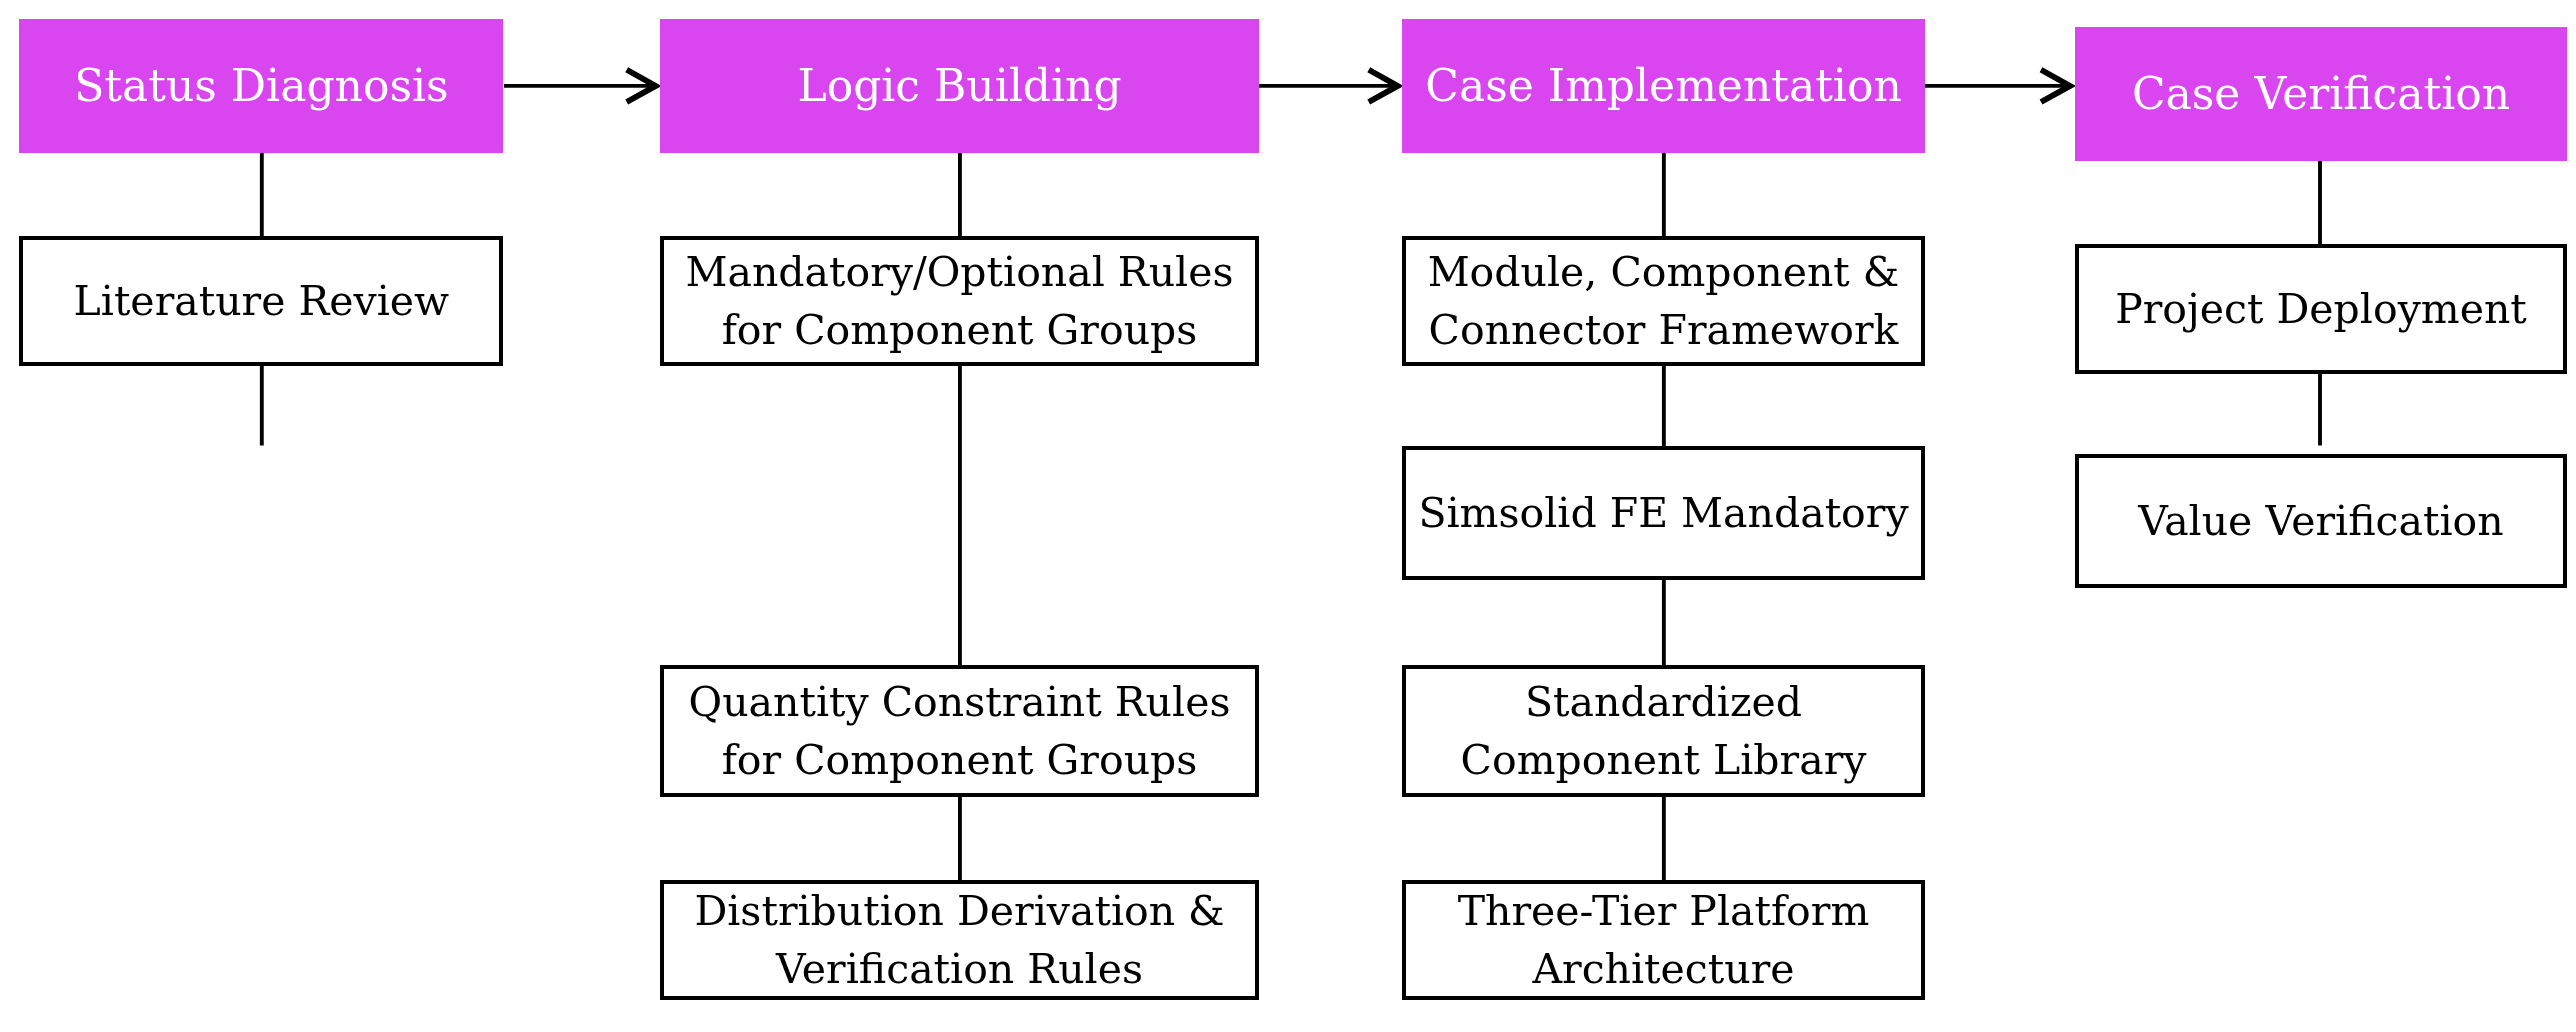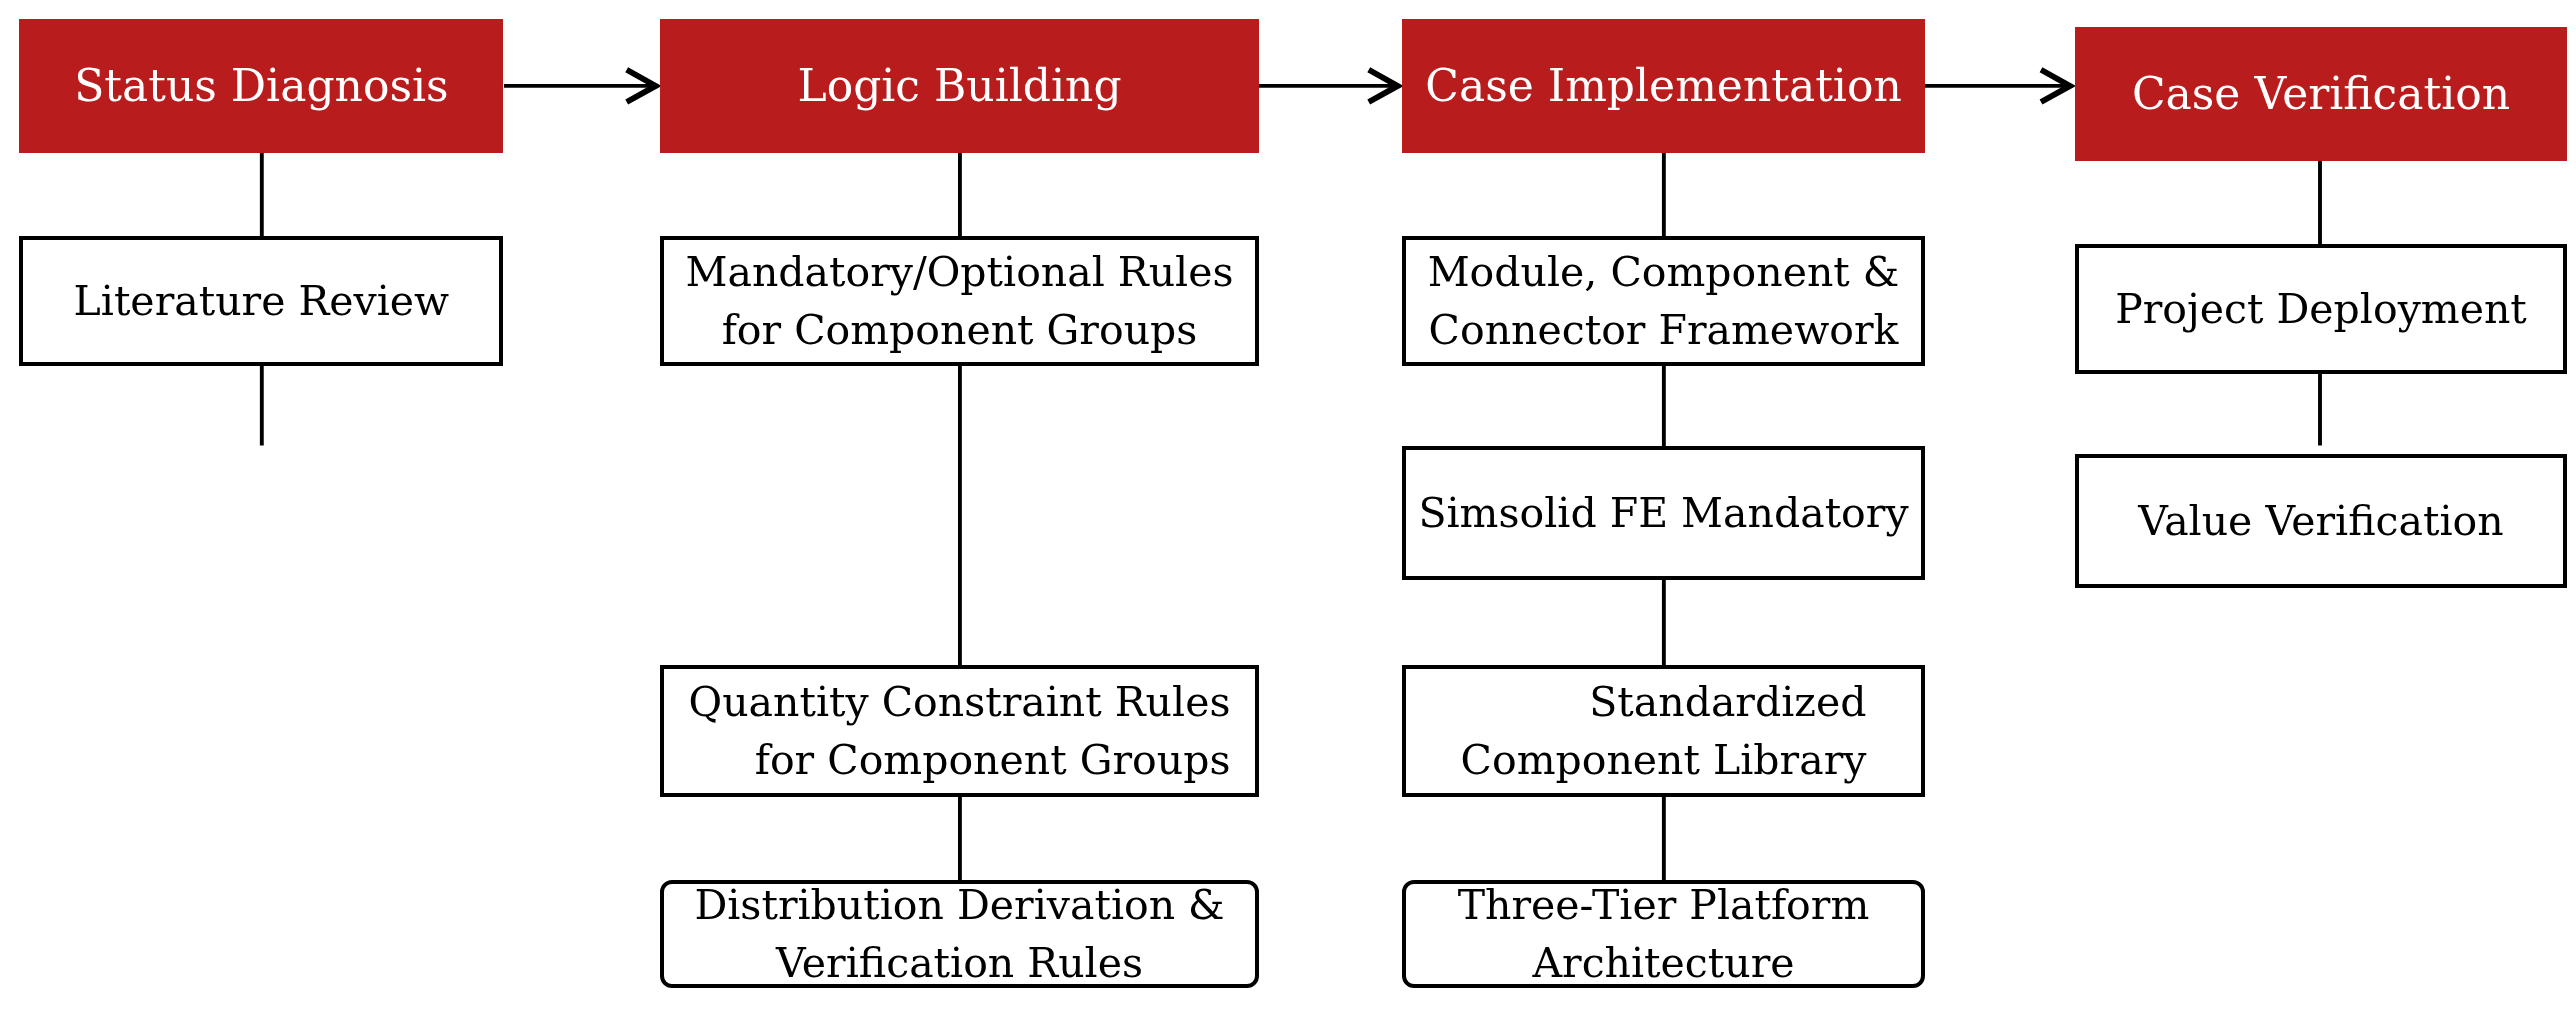--- a/index.html
+++ b/index.html
@@ -39,34 +39,34 @@
     align-items: center;
     justify-content: center;
     text-align: center;
     white-space: pre-line;
     line-height: 1.42;
     padding: 0 3.9px;
   }
   .hdr {
     top: 19.4px;
     height: 134px;
-    background: #b91c1c;
+    background: #d946ef;
     color: #ffffff;
     font-size: 44px;
   }
   .box {
     background: #ffffff;
     color: #000000;
     border: 4.5px solid #000000;
     font-size: 41px;
   }
   .r1 { top: 236px;  height: 130px; }
   .r2 { top: 446px;  height: 134px; }
-  .r3 { top: 665px; height: 132px; text-align: right; }
-  .r4 { top: 880px; height: 108px; border-radius: 12px; }
+  .r3 { top: 665px; height: 132px; }
+  .r4 { top: 880px; height: 120px; }
 </style>
 </head>
 <body>
 
 <div class="canvas">
 
   <svg class="connectors" width="2576" height="1032" viewBox="0 0 3988 1598">
 
     <line x1="405" y1="237" x2="405" y2="690" stroke="#000000" stroke-width="6"></line>
     <line x1="1486" y1="237" x2="1486" y2="1363" stroke="#000000" stroke-width="6"></line>

